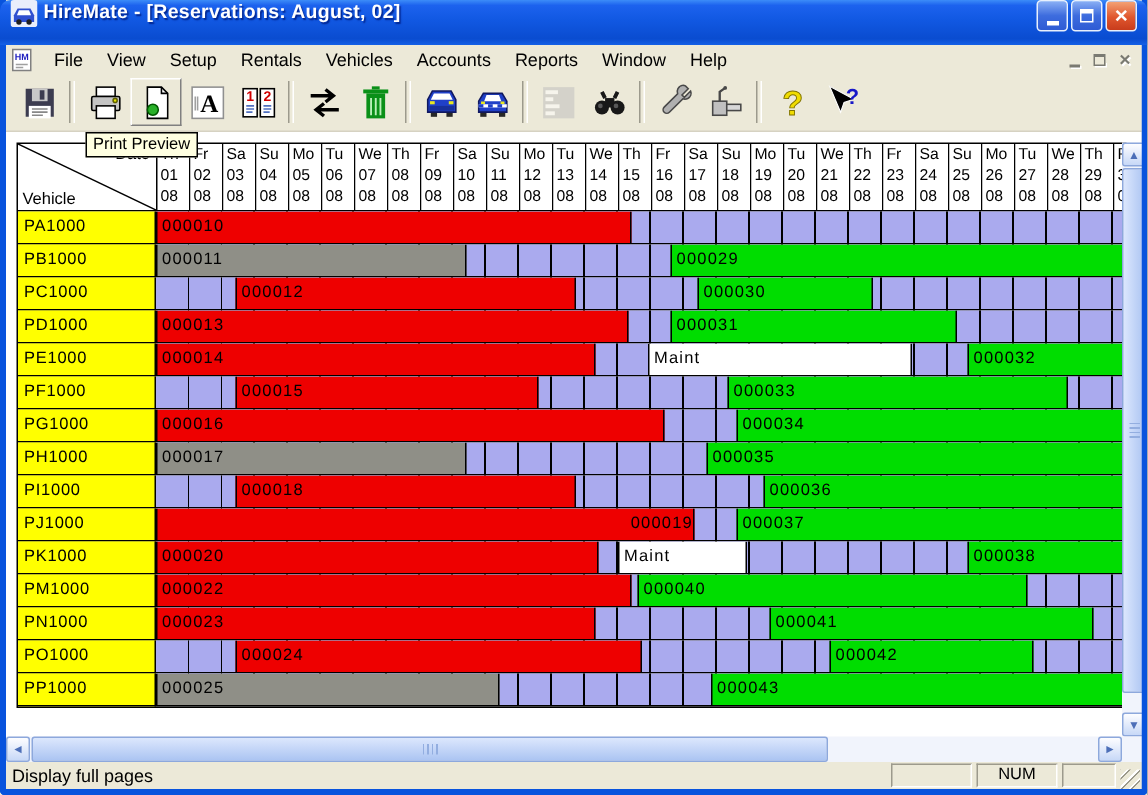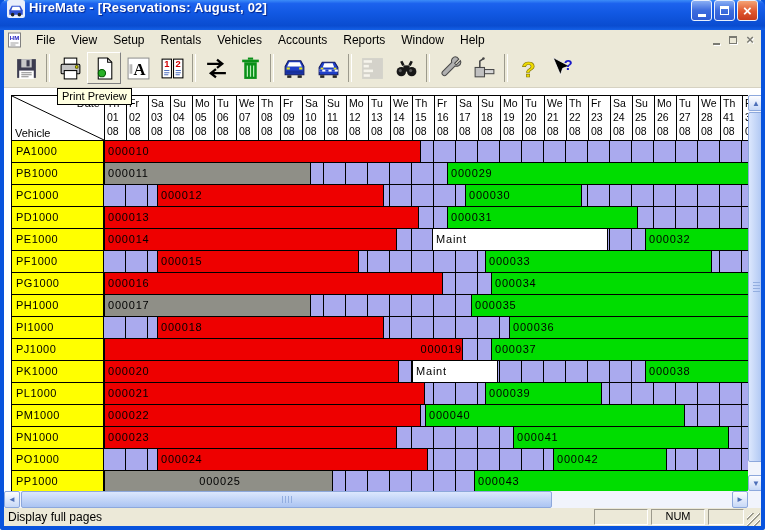--- a/index.html
+++ b/index.html
@@ -435,21 +435,21 @@
               <span>27</span>
               <span>08</span>
             </div>
             <div class="day-cell">
               <span>We</span>
               <span>28</span>
               <span>08</span>
             </div>
             <div class="day-cell">
               <span>Th</span>
-              <span>41</span>
+              <span>29</span>
               <span>08</span>
             </div>
             <div class="day-cell">
               <span>Fr</span>
               <span>30</span>
               <span>08</span>
             </div>
           </div>
       </div>
       <div id="grid-body">
@@ -525,51 +525,44 @@
           </div>
           <div class="grid-row">
             <div class="vehicle-cell">PK1000</div>
             <div class="row-track">
               <div class="bar" style="left: 0px; width: 295px; background: rgb(238, 0, 0);">000020</div>
               <div class="bar" style="left: 308px; width: 86px; background: rgb(255, 255, 255);">Maint</div>
               <div class="bar" style="left: 541px; width: 106px; background: rgb(0, 221, 0);">000038</div>
             </div>
           </div>
           <div class="grid-row">
-            <div class="vehicle-cell">PL1000</div>
-            <div class="row-track">
-              <div class="bar" style="left: 0px; width: 321px; background: rgb(238, 0, 0);">000021</div>
-              <div class="bar" style="left: 381px; width: 117px; background: rgb(0, 221, 0);">000039</div>
-            </div>
-          </div>
-          <div class="grid-row">
             <div class="vehicle-cell">PM1000</div>
             <div class="row-track">
               <div class="bar" style="left: 0px; width: 317px; background: rgb(238, 0, 0);">000022</div>
               <div class="bar" style="left: 321px; width: 260px; background: rgb(0, 221, 0);">000040</div>
             </div>
           </div>
           <div class="grid-row">
             <div class="vehicle-cell">PN1000</div>
             <div class="row-track">
               <div class="bar" style="left: 0px; width: 293px; background: rgb(238, 0, 0);">000023</div>
               <div class="bar" style="left: 409px; width: 216px; background: rgb(0, 221, 0);">000041</div>
             </div>
           </div>
           <div class="grid-row">
             <div class="vehicle-cell">PO1000</div>
             <div class="row-track">
               <div class="bar" style="left: 53px; width: 271px; background: rgb(238, 0, 0);">000024</div>
-              <div class="bar" style="left: 449px; width: 114px; background: rgb(0, 221, 0);">000042</div>
+              <div class="bar" style="left: 449px; width: 136px; background: rgb(0, 221, 0);">000042</div>
             </div>
           </div>
           <div class="grid-row">
             <div class="vehicle-cell">PP1000</div>
             <div class="row-track">
-              <div class="bar" style="left: 0px; width: 229px; background: rgb(143, 143, 135); text-align: center;">000025</div>
+              <div class="bar" style="left: 0px; width: 229px; background: rgb(143, 143, 135);">000025</div>
               <div class="bar" style="left: 370px; width: 277px; background: rgb(0, 221, 0);">000043</div>
             </div>
           </div>
         </div>
     </div>
   </div>
 
   <div class="vscroll">
     <div class="sb-btn" style="top:0">▲</div>
     <div class="sb-thumb vthumb"></div>

